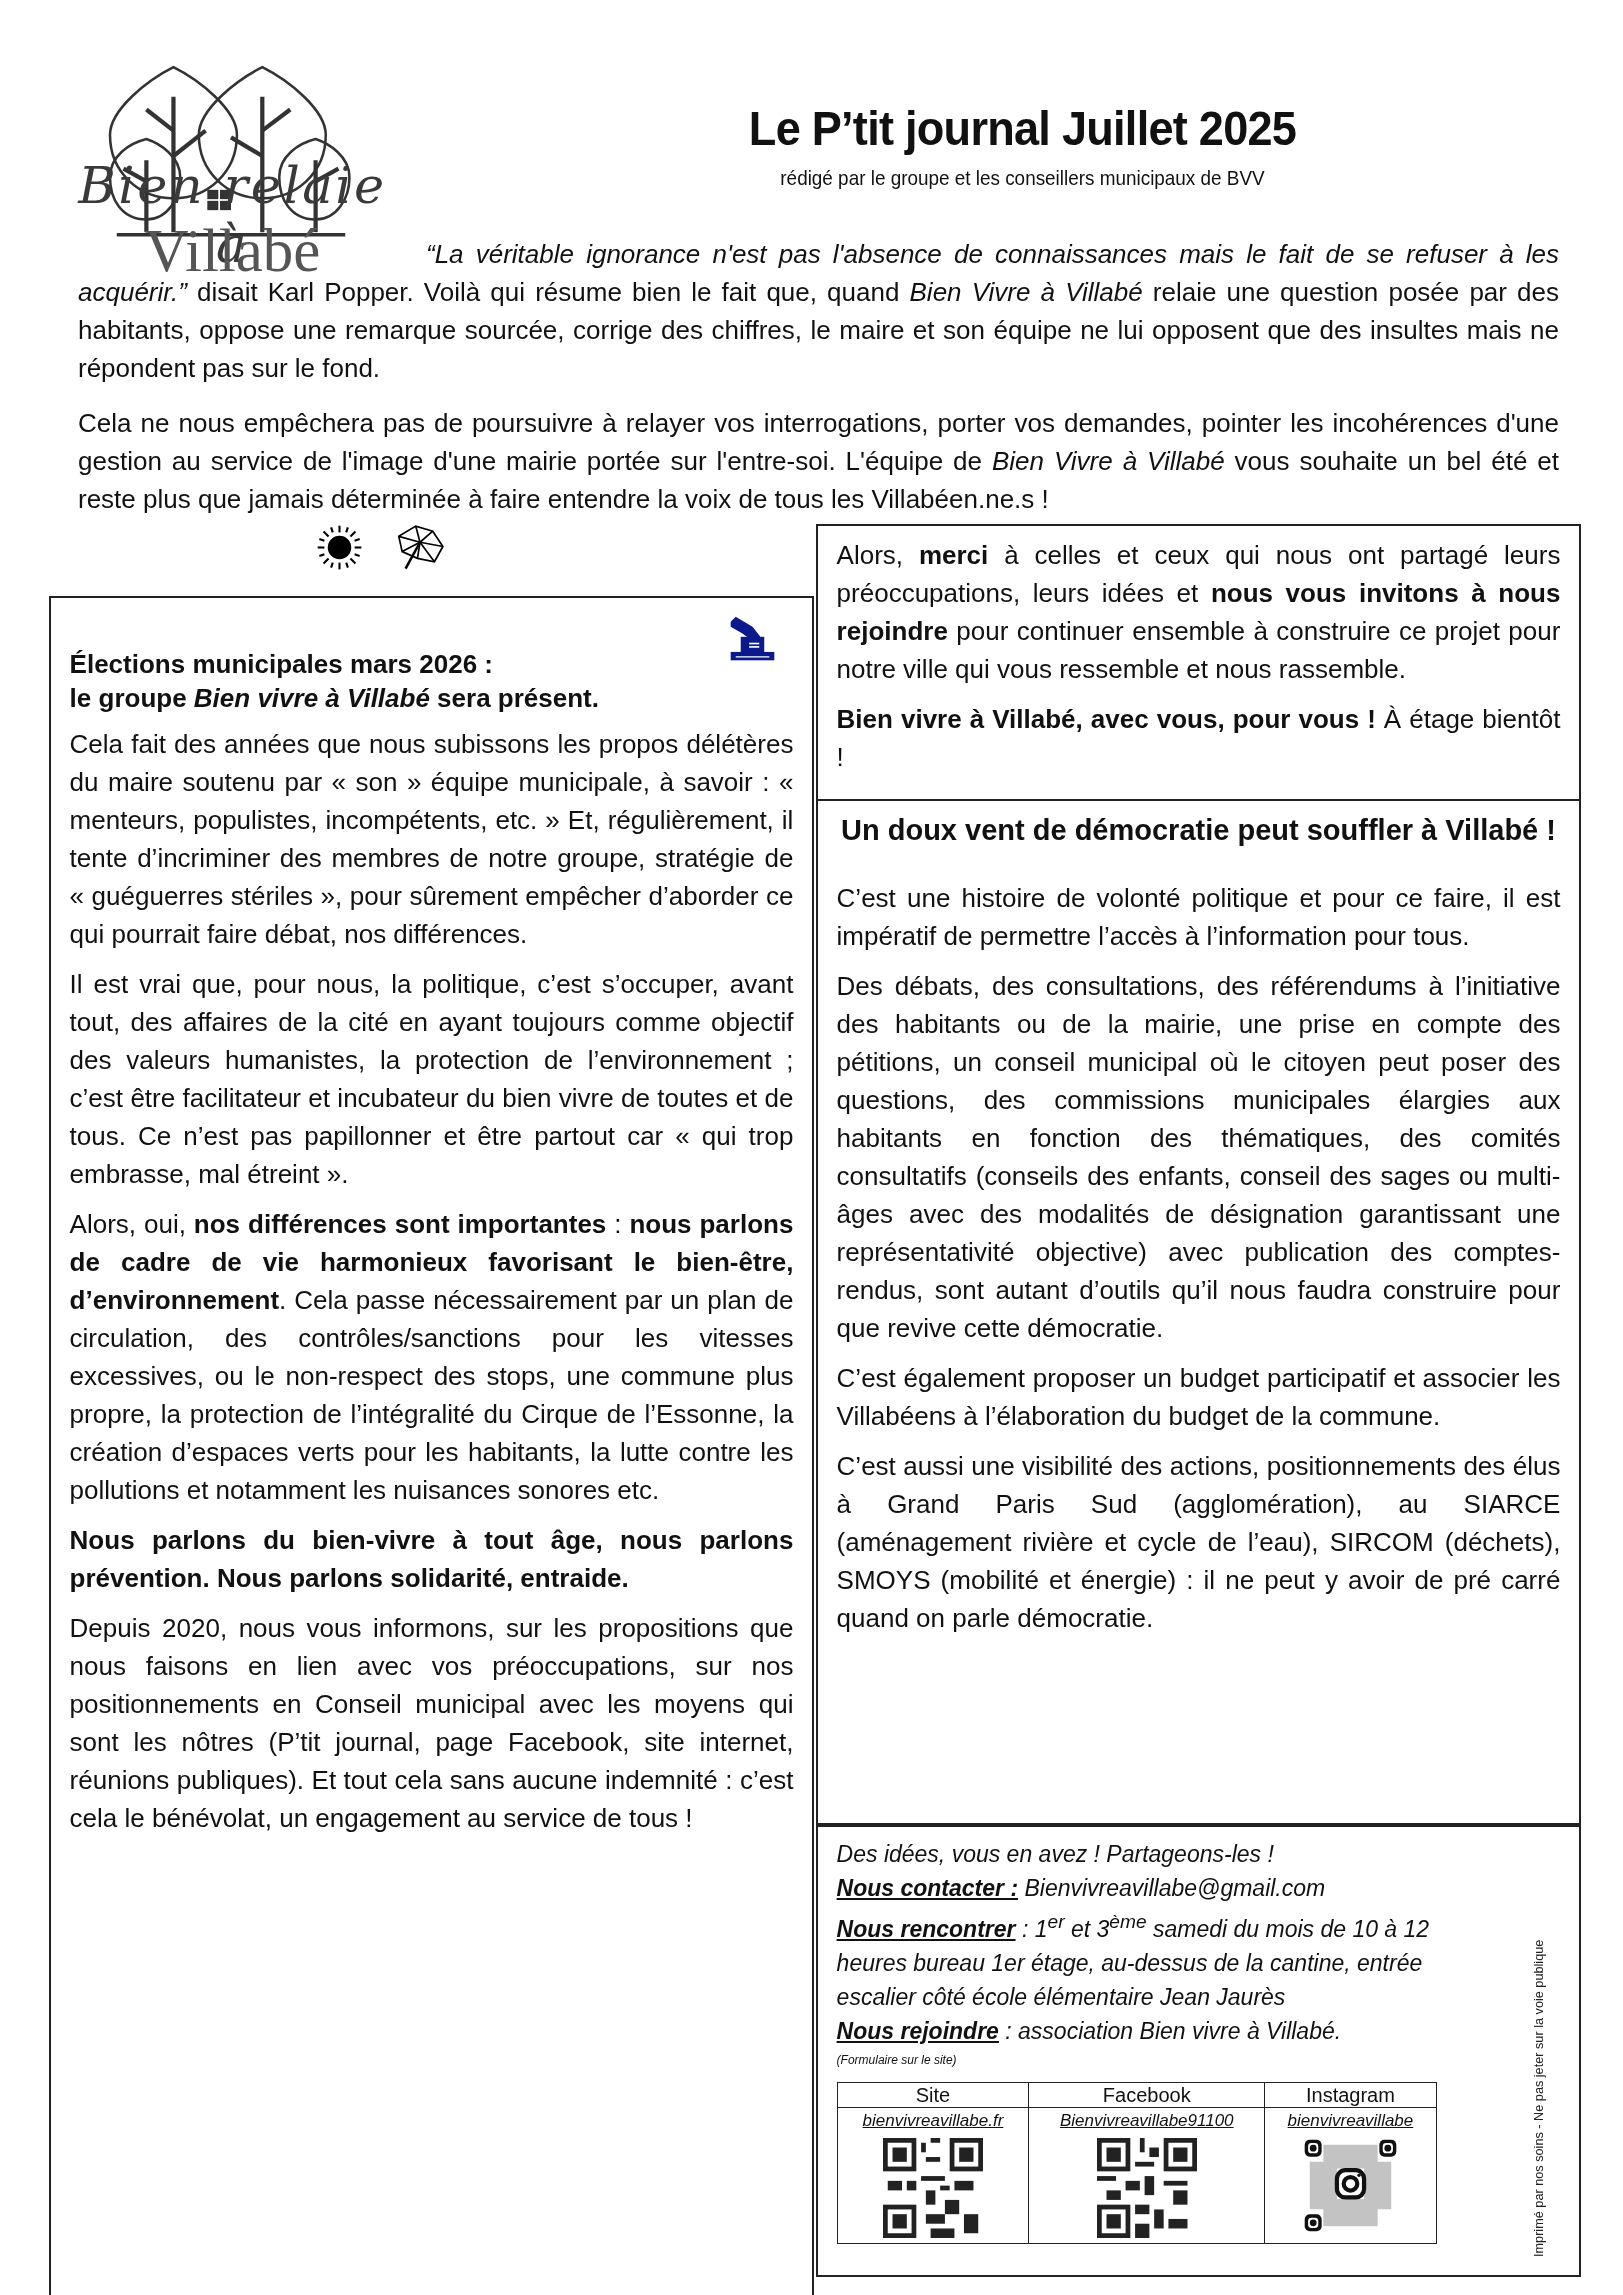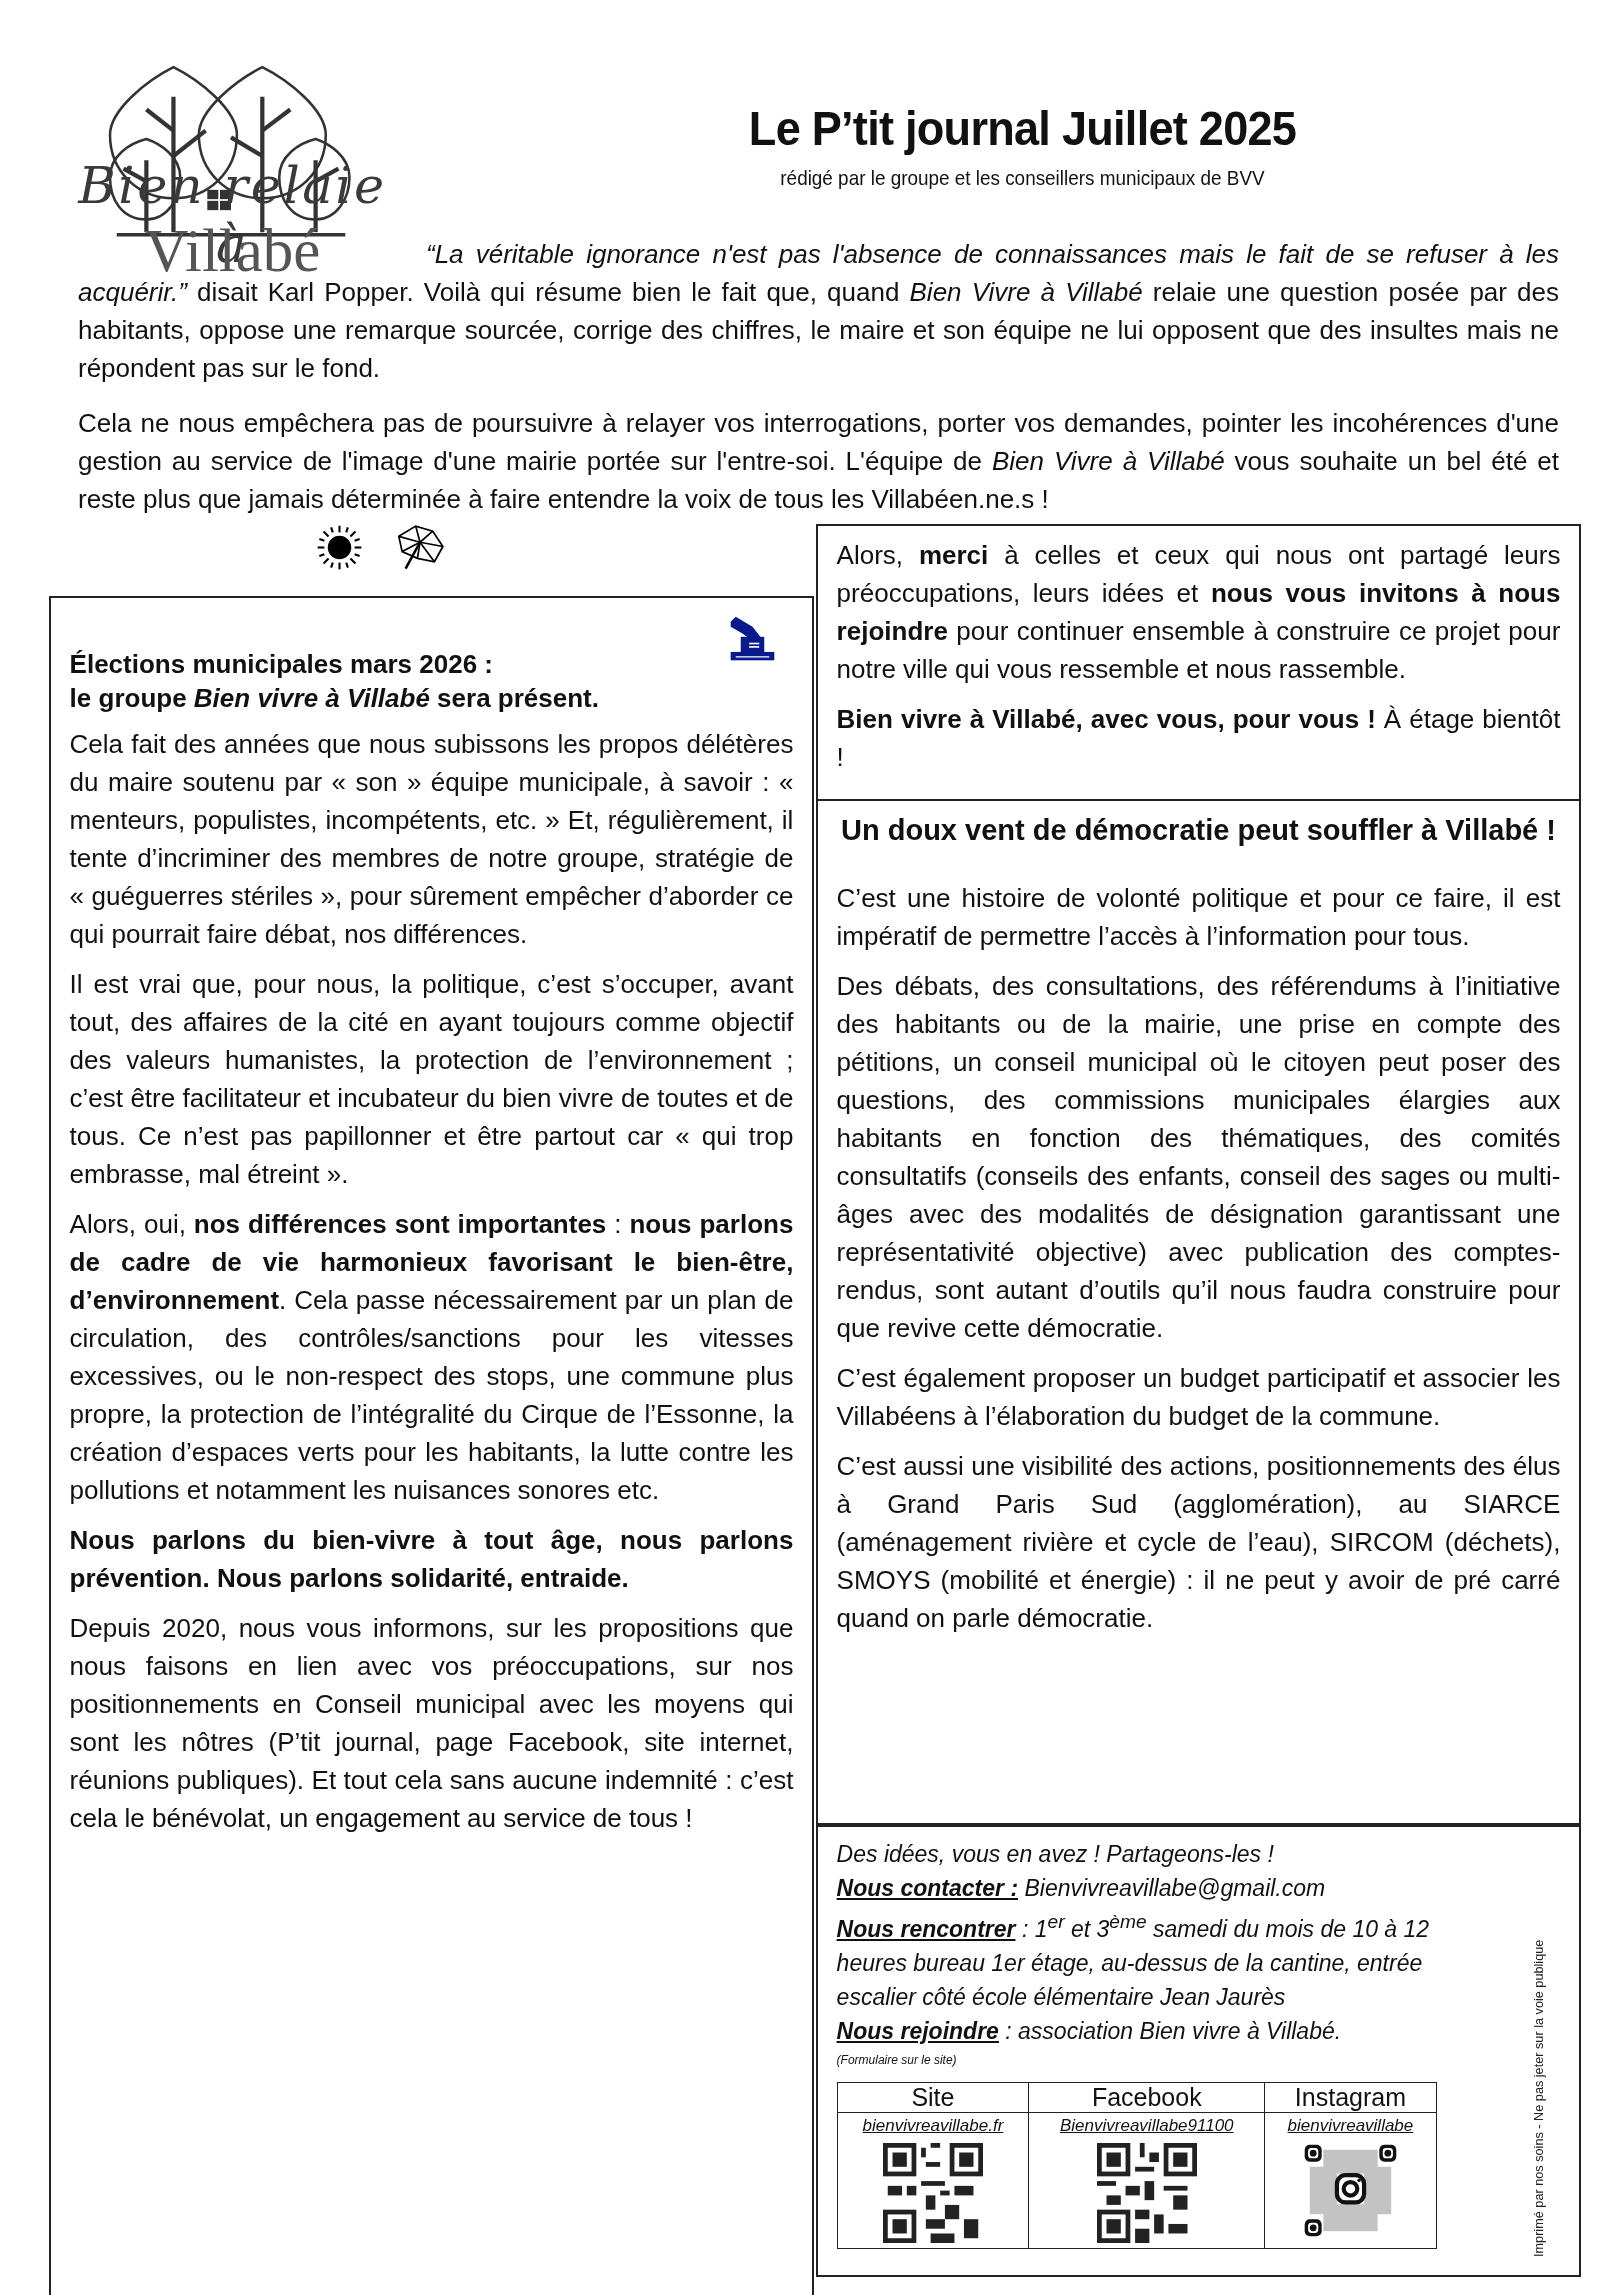--- a/index.html
+++ b/index.html
@@ -42,21 +42,21 @@
   h2 { margin:0; font-size:26px; line-height:34px; }
   h2.center { text-align:center; font-size:29px; line-height:39px; margin-bottom:29px; }
   .ballot { position:absolute; right:34px; top:17px; }
 
   
   #contact { position:absolute; left:18.6px; top:10px; width:643px; font-style:italic; font-size:23px; line-height:34px; }
   #contact .lbl { font-weight:bold; text-decoration:underline; }
   #contact .small { font-size:12px; line-height:24px; }
   #links-table { position:absolute; left:18.6px; top:255px; width:600px; border-collapse:collapse; }
   #links-table td, #links-table th { border:1.7px solid #222; text-align:center; padding:0; }
-  #links-table th { font-weight:normal; font-size:25px; height:24px; }
+  #links-table th { font-weight:normal; font-size:20px; height:24px; }
   #links-table td { vertical-align:top; }
   .link-txt { font-style:italic; text-decoration:underline; font-size:17px; line-height:25px; display:block; }
   .qr { display:block; margin:5px auto 5px; }
   #print-note { position:absolute; left:1532px; top:2257px; transform-origin:0 0; transform:rotate(-90deg);
      font-size:12.7px; white-space:nowrap; color:#222; }
 </style>
 </head>
 <body>
 
 <svg id="logo" class="abs" viewBox="0 0 390 220">

